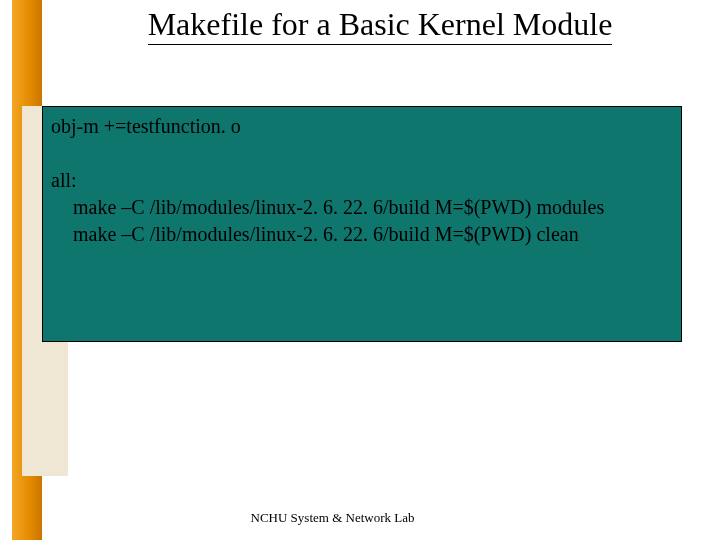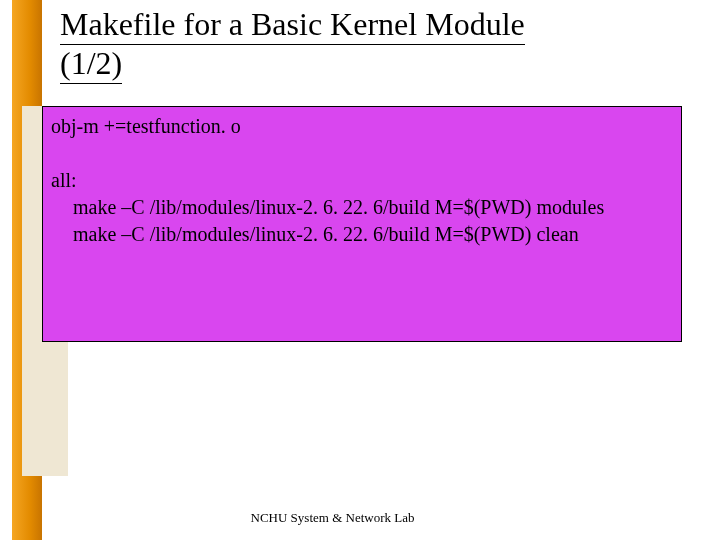--- a/index.html
+++ b/index.html
@@ -34,39 +34,40 @@
     width: 46px;
     height: 370px;
     background: #efe7d3;
     z-index: 0;
   }
   .title {
     position: absolute;
     top: 6px;
     left: 60px;
     right: 20px;
+    text-align: center;
     font-size: 32px;
     line-height: 1.15;
     z-index: 2;
   }
   .title .line {
     display: inline-block;
   }
   .title .uline {
     border-bottom: 1.5px solid #000;
     padding-bottom: 1px;
   }
   .codebox {
     position: absolute;
     left: 42px;
     top: 106px;
     width: 640px;
     height: 236px;
     border: 1.5px solid #000;
-    background: #d946ef;
+    background: #0f766e;
     box-sizing: border-box;
     padding: 6px 8px 8px 8px;
     z-index: 2;
   }
   .code {
     font-family: "Times New Roman", Times, serif;
     font-size: 20px;
     line-height: 1.35;
     white-space: pre;
   }
@@ -85,21 +86,20 @@
 </head>
 <body>
 
 <div class="slide">
 
   <div class="orange-bar"></div>
   <div class="cream-block"></div>
 
   <div class="title">
     <span class="line uline">Makefile for a Basic Kernel Module</span><br>
-    <span class="line uline">(1/2)</span>
   </div>
 
   <div class="codebox">
     <div class="code">obj-m +=testfunction. o</div>
     <div class="blank"></div>
     <div class="code">all:</div>
     <div class="code indent">make –C /lib/modules/linux-2. 6. 22. 6/build M=$(PWD) modules</div>
     <div class="code indent">make –C /lib/modules/linux-2. 6. 22. 6/build M=$(PWD) clean</div>
   </div>
 

